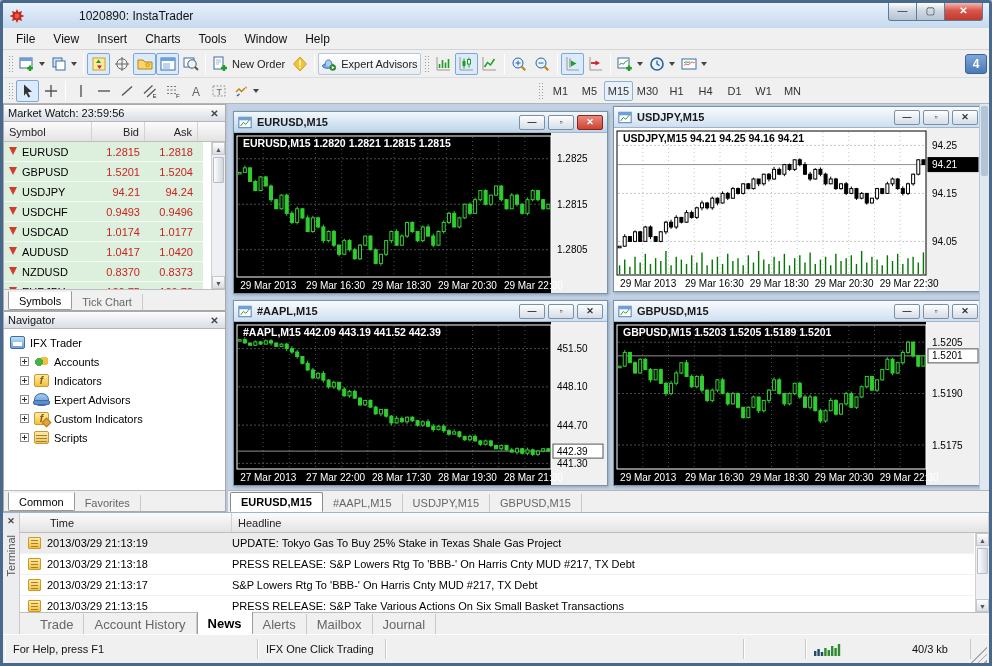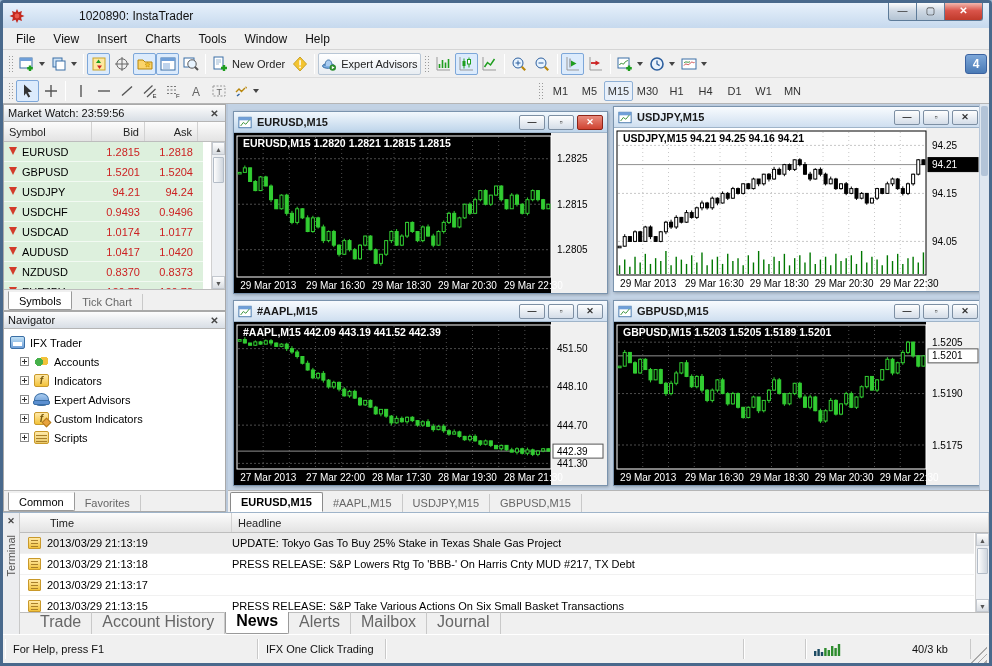--- a/index.html
+++ b/index.html
@@ -108,21 +108,21 @@
   .t-hdr{display:flex;height:20px;background:linear-gradient(#fcfcfc,#e3e3e3);border-bottom:1px solid #bdbdbd;font-size:11px;align-items:center;color:#222;}
   .t-hdr .tc{padding:0 6px;border-right:1px solid #d2d2d2;height:100%;display:flex;align-items:center;}
   .tc.time{width:212px;padding-left:30px;}
   .t-rows{position:absolute;top:20px;left:0;right:15px;bottom:0;overflow:hidden;}
   .t-row{display:flex;height:21px;align-items:center;font-size:11px;border-bottom:1px solid #f1f1f1;background:#fff;}
   .t-row.sel{background:#ececec;}
   .news-ico{width:13px;height:12px;margin:0 6px 0 8px;background:linear-gradient(#ffe9a8,#f2c23a);border:1px solid #c9992a;border-radius:1px;position:relative;flex:0 0 13px;}
   .news-ico:before{content:"";position:absolute;left:2px;top:2px;right:2px;height:1px;background:#a97f2a;box-shadow:0 3px 0 #a97f2a,0 6px 0 #a97f2a;}
   .t-time{width:185px;color:#000;flex:0 0 185px;}
   .t-head{color:#000;white-space:nowrap;overflow:hidden;}
-  .t-tabs{height:22px;border-top:1px solid #bdbdbd;display:flex;align-items:flex-end;padding-left:10px;font-size:16px;background:#f0f0f0;}
+  .t-tabs{height:22px;border-top:1px solid #bdbdbd;display:flex;align-items:center;padding-left:10px;font-size:13px;background:#f0f0f0;}
   .ttab{padding:3px 10px;color:#666;border-right:1px solid #c9c9c9;margin-top:1px;}
   .ttab.on{background:#fff;border:1px solid #9a9a9a;border-top-color:#fff;margin-top:-1px;padding-top:4px;color:#000;font-weight:bold;border-radius:0 0 2px 2px;}
   
   .statusbar{flex:1;background:#f0f0f0;border-top:1px solid #fff;display:flex;align-items:center;font-size:11px;color:#111;padding:0 2px;}
   .sb-field{height:20px;display:flex;align-items:center;padding:0 8px;border-right:1px solid #c9c9c9;box-shadow:inset 1px 0 0 #fff;}
   .sb-help{width:253px;}
   .sb-click{width:128px;}
   .sb-fill{flex:1;}
   .sb-small{width:62px;}
   .sb-kb{width:165px;display:flex;align-items:center;}
@@ -1312,20 +1312,21 @@
 
             <div class="t-row">
               <span class="news-ico"></span>
               <span class="t-time">2013/03/29 21:13:18</span>
               <span class="t-head">PRESS RELEASE: S&amp;P Lowers Rtg To 'BBB-' On Harris Cnty MUD #217, TX Debt</span>
             </div>
 
             <div class="t-row">
               <span class="news-ico"></span>
               <span class="t-time">2013/03/29 21:13:17</span>
+              <span class="t-head">S&amp;P Lowers Rtg To 'BBB-' On Harris Cnty MUD #217, TX Debt</span>
             </div>
 
             <div class="t-row">
               <span class="news-ico"></span>
               <span class="t-time">2013/03/29 21:13:15</span>
               <span class="t-head">PRESS RELEASE: S&amp;P Take Various Actions On Six Small Basket Transactions</span>
             </div>
           </div>
         <div class="vscroll" style="top:20px;">
           <div class="up">▲</div>

